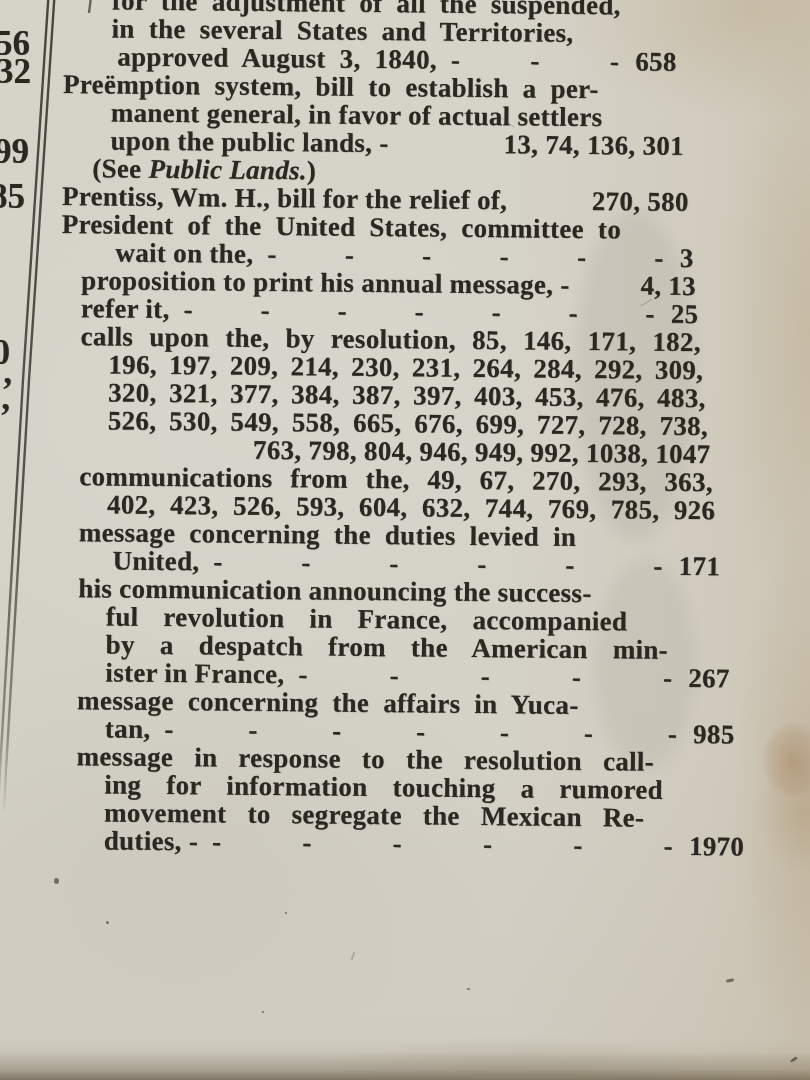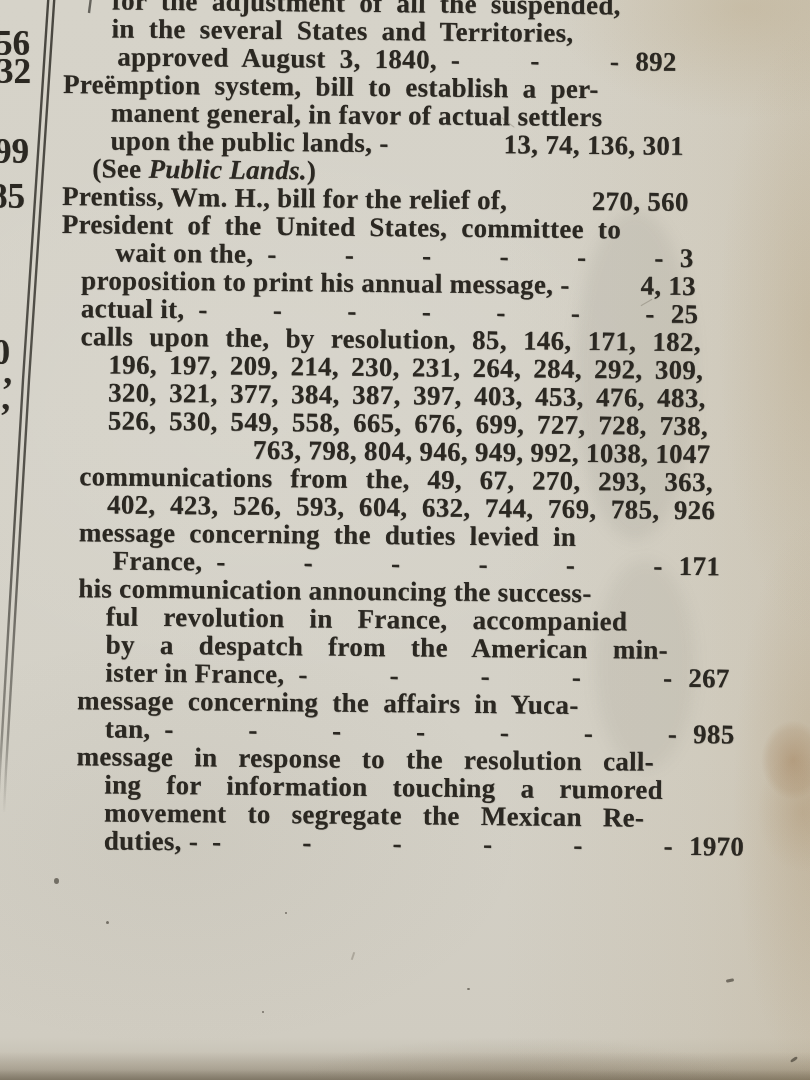--- a/index.html
+++ b/index.html
@@ -99,42 +99,42 @@
       <div class="line ind-turn w7" style="margin-right: 93.32px;">
         <span class="t">in the several States and Territories,</span>
       </div>
       <div class="line ind-turn2 w7" style="margin-right: 90.64px;">
         <span class="t">approved August 3, 1840,</span>
         <span class="leaders">
           <span class="dash">-</span>
           <span class="dash">-</span>
           <span class="dash">-</span>
         </span>
-        <span class="refs">892</span>
+        <span class="refs">658</span>
       </div>
       <div class="line ind-main w7" style="margin-right: 87.96px;">
         <span class="t">Preëmption system, bill to establish a per-</span>
       </div>
       <div class="line ind-turn" style="margin-right: 85.28px;">
         <span class="t">manent general, in favor of actual settlers</span>
       </div>
       <div class="line ind-turn" style="margin-right: 82.6px;">
         <span class="t">upon the public lands, -</span>
         <span class="leaders"></span>
         <span class="refs">13, 74, 136, 301</span>
       </div>
       <div class="line ind-see" style="margin-right: 79.92px;">
         <span class="t">(See </span>
         <span class="t ital">Public Lands.</span>
         <span class="t">)</span>
       </div>
       <div class="line ind-main" style="margin-right: 77.24px;">
         <span class="t">Prentiss, Wm. H., bill for the relief of,</span>
         <span class="leaders"></span>
-        <span class="refs">270, 560</span>
+        <span class="refs">270, 580</span>
       </div>
       <div class="line ind-main w7" style="margin-right: 74.56px;">
         <span class="t">President of the United States, committee to</span>
       </div>
       <div class="line ind-turn2" style="margin-right: 71.88px;">
         <span class="t">wait on the,</span>
         <span class="leaders">
           <span class="dash">-</span>
           <span class="dash">-</span>
           <span class="dash">-</span>
@@ -143,21 +143,21 @@
           <span class="dash">-</span>
         </span>
         <span class="refs">3</span>
       </div>
       <div class="line ind-sub" style="margin-right: 69.2px;">
         <span class="t">proposition to print his annual message, -</span>
         <span class="leaders"></span>
         <span class="refs">4, 13</span>
       </div>
       <div class="line ind-sub" style="margin-right: 66.52px;">
-        <span class="t">actual it,</span>
+        <span class="t">refer it,</span>
         <span class="leaders">
           <span class="dash">-</span>
           <span class="dash">-</span>
           <span class="dash">-</span>
           <span class="dash">-</span>
           <span class="dash">-</span>
           <span class="dash">-</span>
           <span class="dash">-</span>
         </span>
         <span class="refs">25</span>
@@ -166,21 +166,21 @@
       <div class="line ind-turn block just" style="margin-right: 61.16px;">196, 197, 209, 214, 230, 231, 264, 284, 292, 309,</div>
       <div class="line ind-turn block just" style="margin-right: 58.48px;">320, 321, 377, 384, 387, 397, 403, 453, 476, 483,</div>
       <div class="line ind-turn block just" style="margin-right: 55.8px;">526, 530, 549, 558, 665, 676, 699, 727, 728, 738,</div>
       <div class="line ind-turn block aright" style="margin-right: 53.12px;">763, 798, 804, 946, 949, 992, 1038, 1047</div>
       <div class="line ind-sub block just" style="margin-right: 50.44px;">communications from the, 49, 67, 270, 293, 363,</div>
       <div class="line ind-turn block just" style="margin-right: 47.76px;">402, 423, 526, 593, 604, 632, 744, 769, 785, 926</div>
       <div class="line ind-sub w7" style="margin-right: 45.08px;">
         <span class="t">message concerning the duties levied in</span>
       </div>
       <div class="line ind-turn2" style="margin-right: 42.4px;">
-        <span class="t">France,</span>
+        <span class="t">United,</span>
         <span class="leaders">
           <span class="dash">-</span>
           <span class="dash">-</span>
           <span class="dash">-</span>
           <span class="dash">-</span>
           <span class="dash">-</span>
           <span class="dash">-</span>
         </span>
         <span class="refs">171</span>
       </div>

